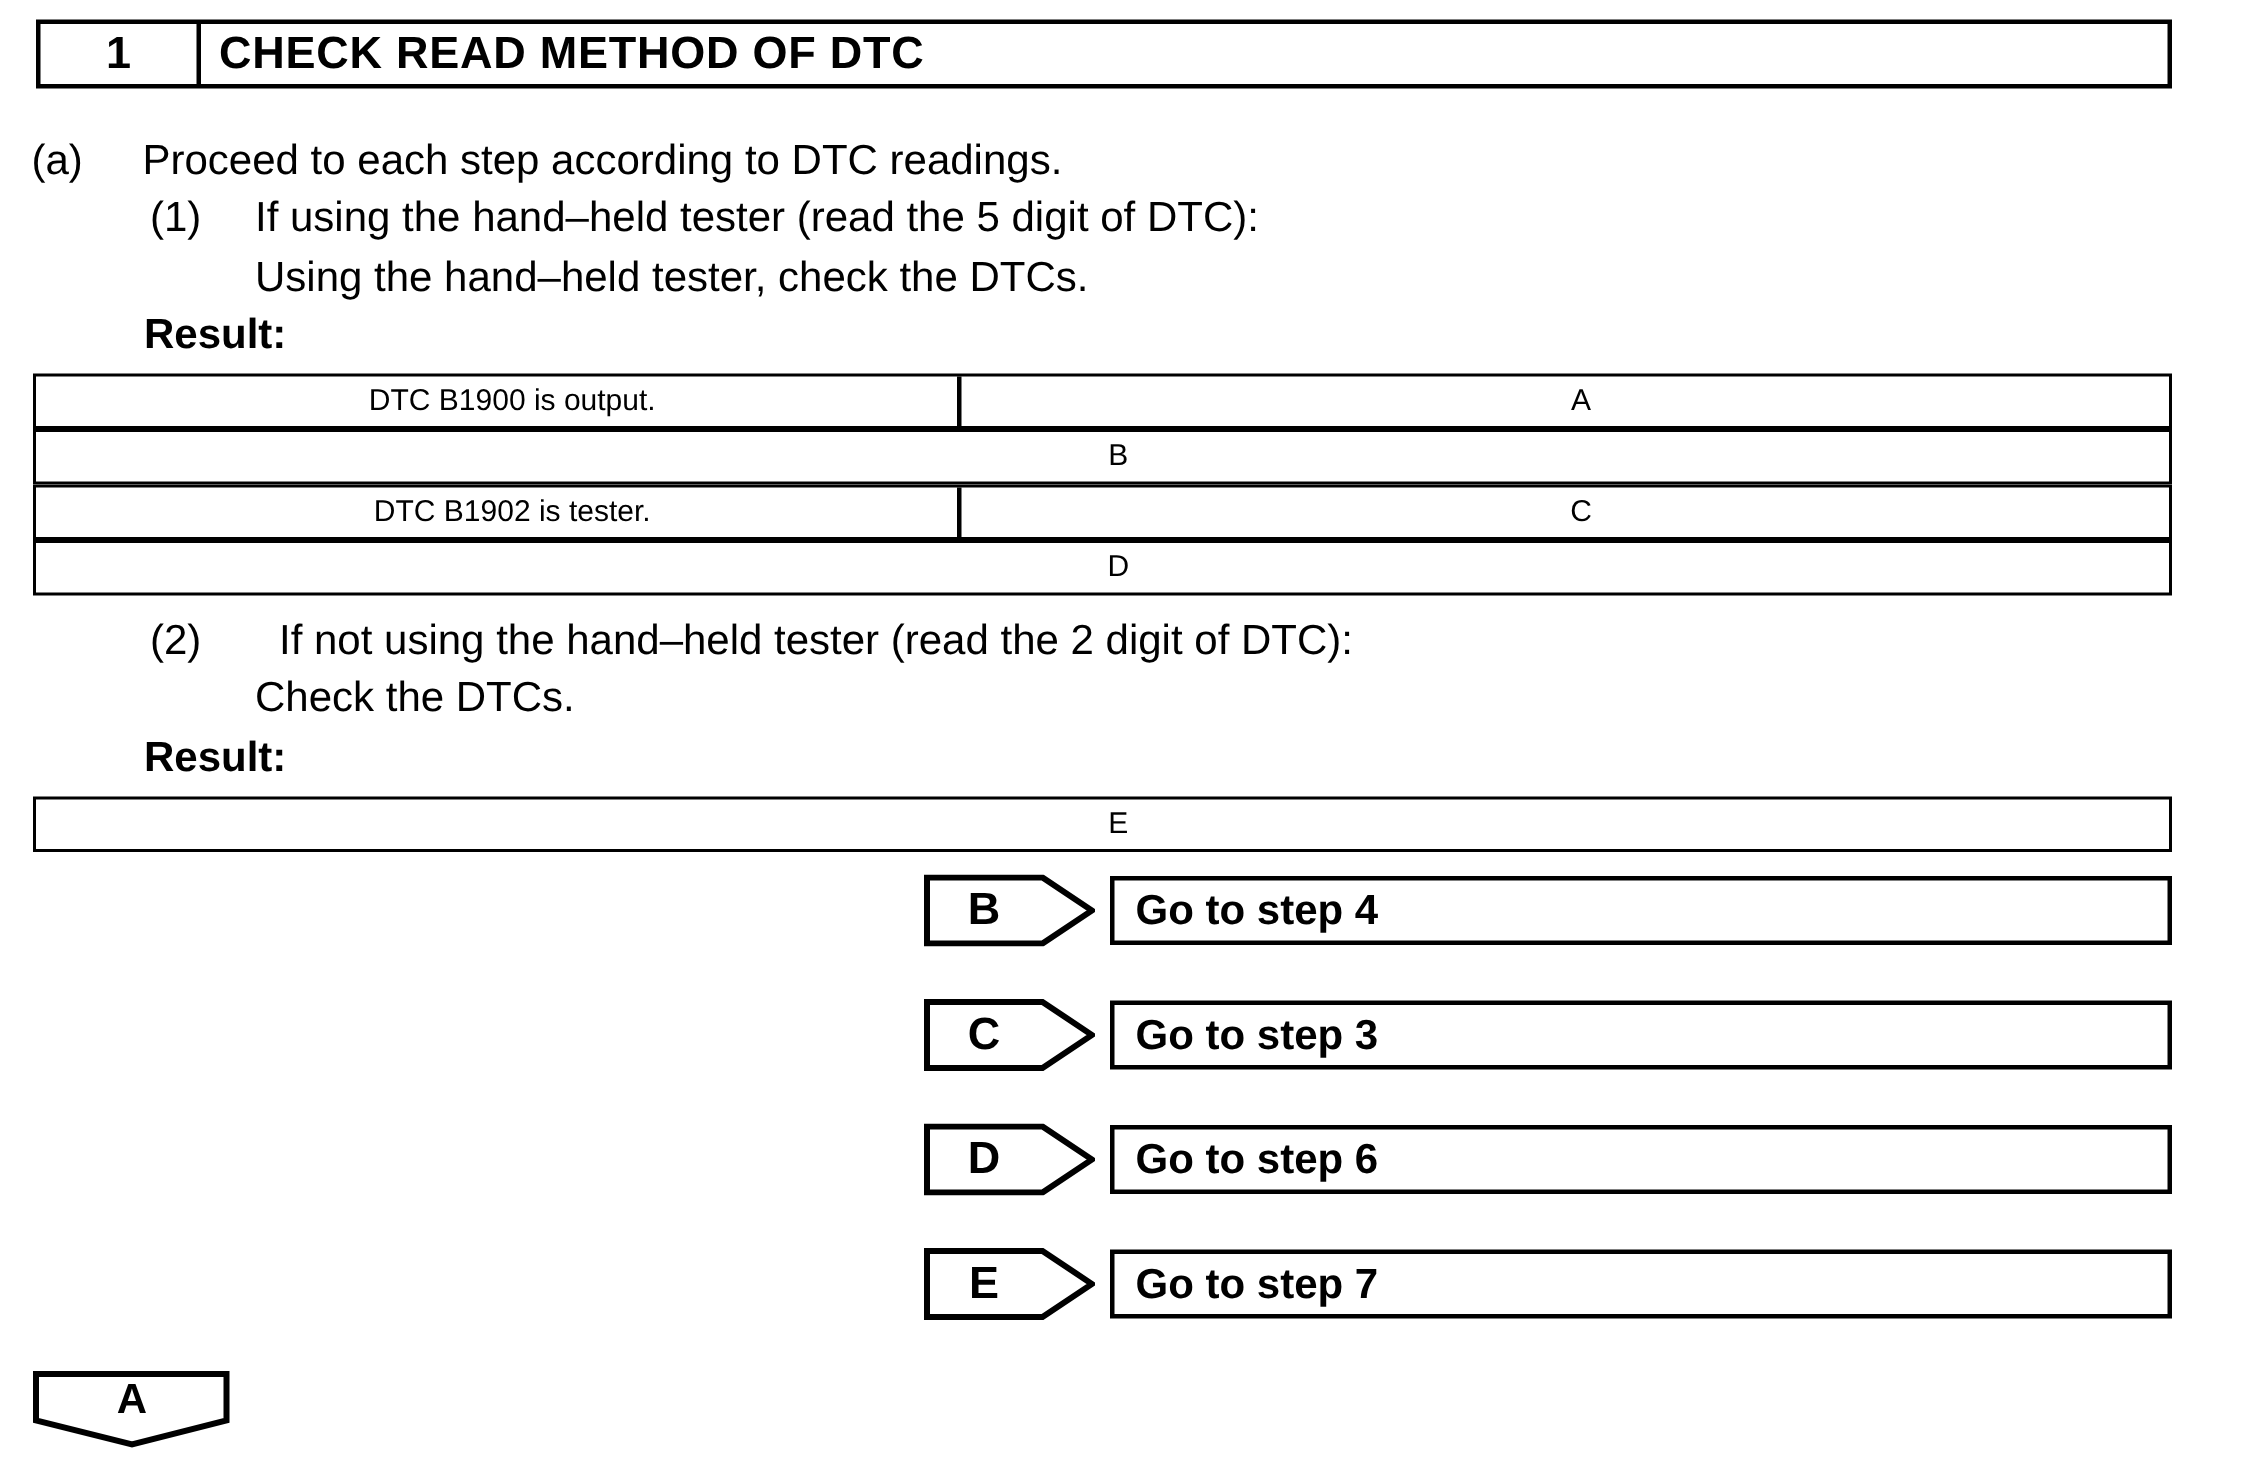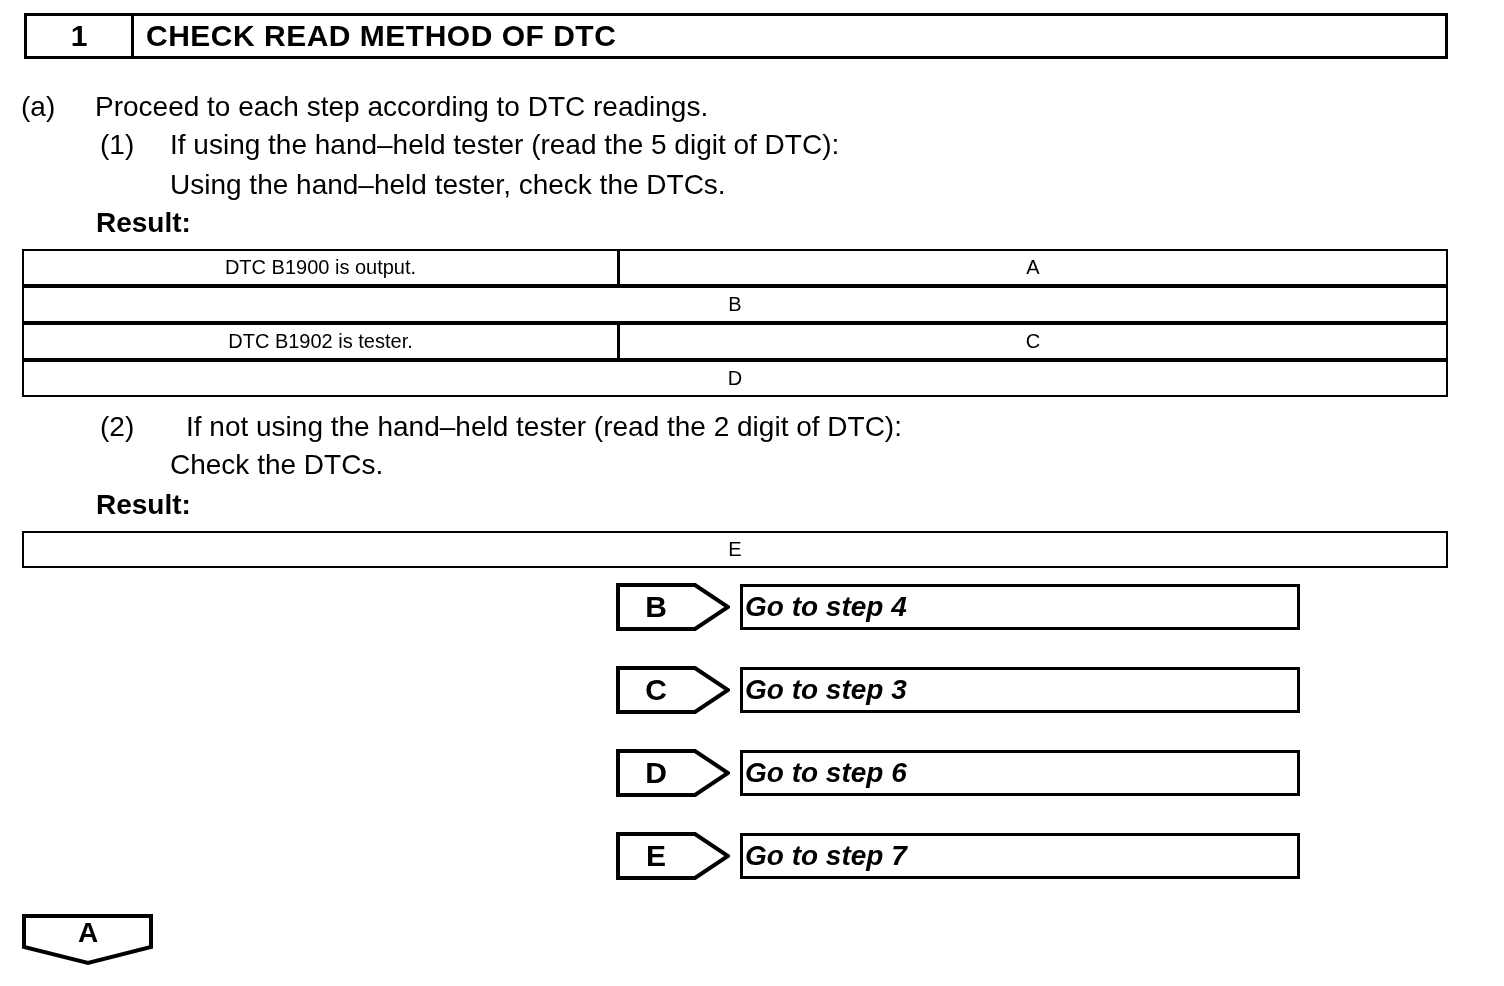--- a/index.html
+++ b/index.html
@@ -42,41 +42,41 @@
   
   .rtable { position: absolute; left: 22px; width: 1426px; }
   .trow {
     display: flex; height: 37px;
     box-sizing: border-box;
     border: 2px solid #000;
     background: #fff;
   }
   .tcell {
     display: flex; align-items: center; justify-content: center;
-    font-size: 20px; overflow: hidden; white-space: nowrap;
+    font-size: 20px; overflow: hidden; white-space: nowrap; margin-left: 21px;
   }
   .cond { width: 596px; flex: 0 0 596px; border-right: 3px solid #000; box-sizing: border-box; }
   .proc { flex: 1; }
 
   
   .branch { position: absolute; left: 616px; width: 832px; height: 48px; }
   .branch svg { position: absolute; left: 0; top: 0; display: block; }
   .blabel {
     position: absolute; left: 0; top: 0; width: 80px; height: 48px;
     display: flex; align-items: center; justify-content: center;
     font-size: 30px; font-weight: bold;
   }
   .action {
     position: absolute; left: 124px; top: 1px;
-    width: 560px; height: 46px;
+    width: 708px; height: 46px;
     box-sizing: border-box; border: 3px solid #000;
     display: flex; align-items: center;
-    padding-left: 2px;
+    padding-left: 14px;
     font-size: 28px; font-weight: bold;
-    background: #fff; white-space: nowrap; font-style: italic;
+    background: #fff; white-space: nowrap;
   }
 
   
   .connector { position: absolute; left: 22px; top: 914px; width: 132px; height: 52px; }
   .connector svg { position: absolute; left: 0; top: 0; display: block; }
   .clabel {
     position: absolute; left: 0; top: 2px; width: 132px; height: 34px;
     display: flex; align-items: center; justify-content: center;
     font-size: 28px; font-weight: bold;
   }

